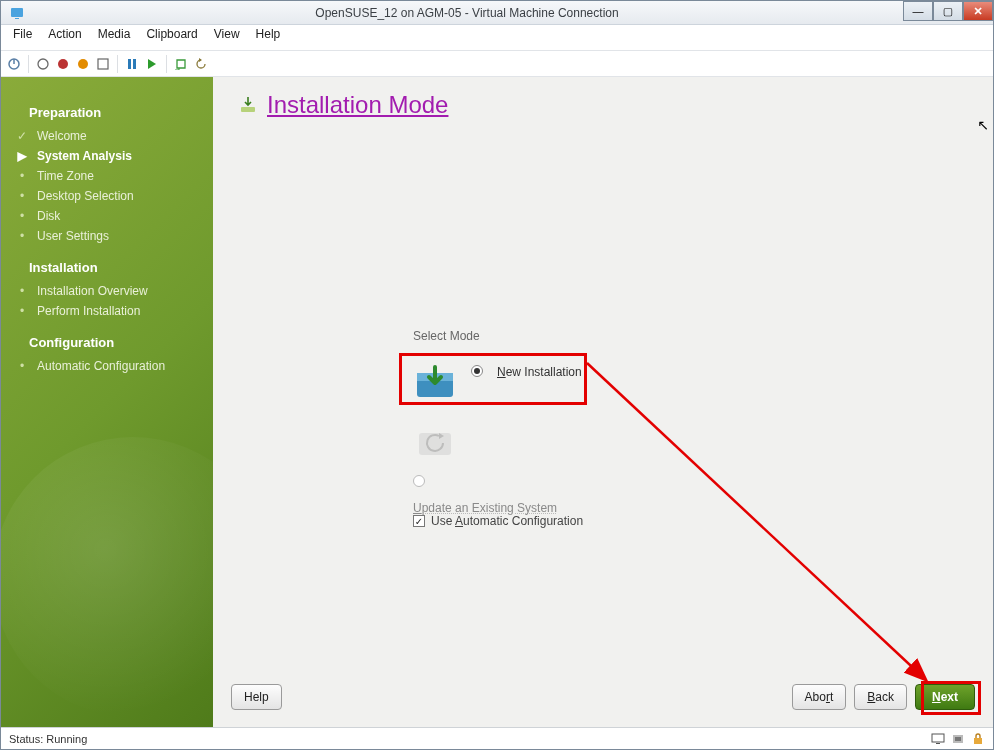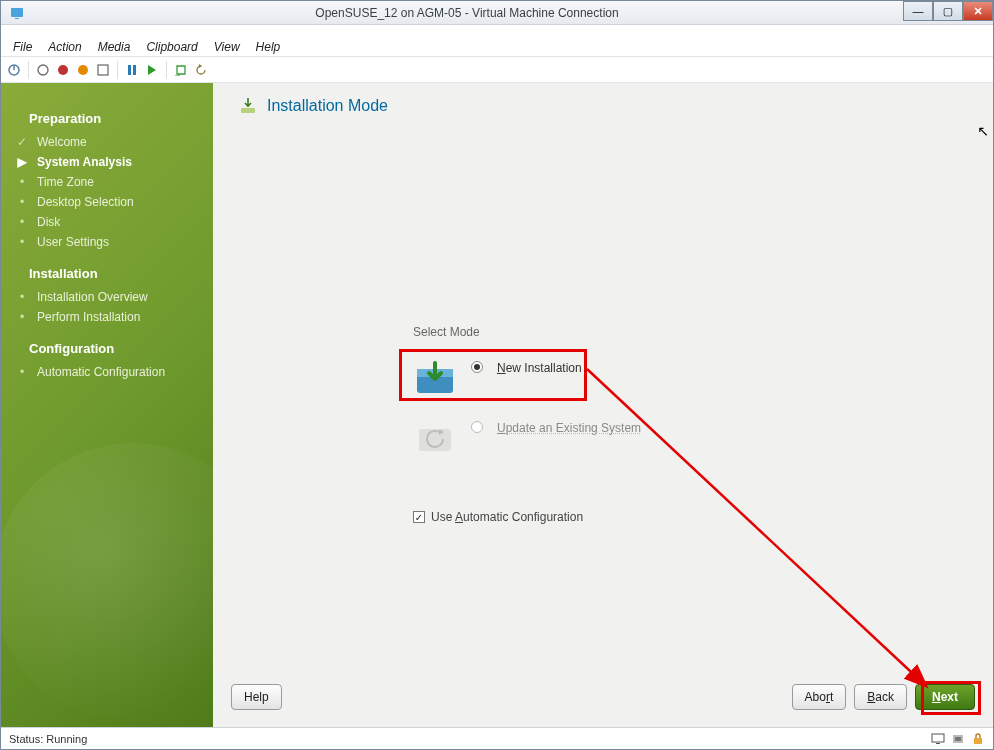--- a/index.html
+++ b/index.html
@@ -8,21 +8,21 @@
   
   .titlebar { height: 24px; background: linear-gradient(#f6f8fa,#e6eaef); display: flex; align-items: center; position: relative; border-bottom: 1px solid #cdd4dc; }
   .titlebar .app-icon { width: 16px; height: 16px; margin: 0 6px 0 8px; display:flex; align-items:center; justify-content:center; }
   .titlebar .title-text { flex: 1; text-align: center; color: #3a3f44; font-size: 12px; }
   .titlebar .win-controls { display: flex; height: 100%; }
   .titlebar .win-controls .win-btn { width: 30px; height: 20px; margin-top: 0; border: 1px solid #7a8999; display:flex; align-items:center; justify-content:center; font-size:11px; }
   .win-min { background: linear-gradient(#ecf1f6,#d4dde6); }
   .win-max { background: linear-gradient(#ecf1f6,#d4dde6); }
   .win-close { background: linear-gradient(#e98b7a,#c83b23); color:#fff; font-weight:bold; width:46px; }
   
-  .menubar { height: 32px; display: flex; align-items: flex-end; gap: 4px; padding: 0 6px; background: #fff; border-bottom: 1px solid #e1e4e8; font-style: italic; }
+  .menubar { height: 26px; display: flex; align-items: flex-start; gap: 4px; padding: 0 6px; background: #fff; border-bottom: 1px solid #e1e4e8; }
   .menubar .menu-item { padding: 2px 6px; color: #222; cursor: default; }
   
   .toolbar { height: 26px; display: flex; align-items: center; gap: 2px; padding: 0 4px; background: #fff; border-bottom: 1px solid #e1e4e8; }
   .toolbar .tb-btn { width: 18px; height: 18px; display:flex; align-items:center; justify-content:center; border-radius:2px; }
   .tb-sep { width:1px; height:18px; background:#dcdfe3; margin:0 3px; }
   
   .guest { flex: 1; display: flex; background: #fff; position: relative; }
   
   .sidebar { width: 212px; background: linear-gradient(135deg,#8aab3a 0%, #6f9a2d 50%, #4f7b1a 100%); color: #fff; padding: 14px 0 0 0; position: relative; overflow:hidden; }
   .sidebar::after { content:""; position:absolute; right:-60px; top:360px; width:280px; height:280px; border-radius:50%; background: radial-gradient(circle at 40% 40%, rgba(255,255,255,0.12), rgba(0,0,0,0.0) 70%); }
@@ -32,27 +32,27 @@
   .sidebar h4 { font-size: 13px; font-weight: bold; color: #fff; padding: 14px 16px 6px 28px; }
   .sidebar ul { list-style: none; padding: 0 0 0 14px; }
   .sidebar li { display:flex; align-items:center; gap:8px; padding: 3px 8px 3px 0; color: #e9f0d8; font-size: 12px; }
   .sidebar li .bullet { width:14px; text-align:center; color:#cfe0a6; }
   .sidebar li.current { font-weight:bold; color:#fff; }
   .sidebar li.current .bullet { color:#fff; }
   
   .main { flex:1; background: #f1f1ef; position: relative; display:flex; flex-direction:column; }
   .page-header { display:flex; align-items:center; gap:10px; padding: 14px 0 0 26px; }
   .page-header .ph-icon { width:18px; height:18px; }
-  .page-header h1 { font-size: 16px; color:#0369a1; font-weight:normal; }
+  .page-header h1 { font-size: 24px; color:#a21caf; font-weight:normal;text-decoration:underline; }
   .content { flex:1; position:relative; padding: 120px 0 0 200px; }
   .group-label { position:absolute; left:200px; top:210px; color:#666; font-size:12px; }
   .mode-row { display:flex; gap:14px; padding:6px 10px; margin-bottom:12px; }
   .mode-row .radio { width:12px; height:12px; border:1px solid #888; border-radius:50%; display:inline-flex; align-items:center; justify-content:center; background:#fff; }
   .mode-row .radio .dot { width:6px; height:6px; border-radius:50%; background:#333; }
-  .mode-row.disabled { color:#8a8a8a; }
+  .mode-row.disabled { color:#8a8a8a;flex-direction:column; }
   .mode-row.disabled .radio { border-color:#bbb; }
   .mode-row.disabled .mtext { text-decoration: underline dotted; text-decoration-color:#bbb; color:#8a8a8a; }
   .mode-row .mtext { font-size:12px; color:#333; }
   .mode-row .opt-underline { text-decoration: underline; }
   .mode-icon { width:44px; height:36px; display:flex; align-items:center; justify-content:center; }
   
   .highlight-box { position:absolute; border:3px solid #e30000; pointer-events:none; }
   
   .next-highlight { position:absolute; border:3px solid #e30000; pointer-events:none; }
   

